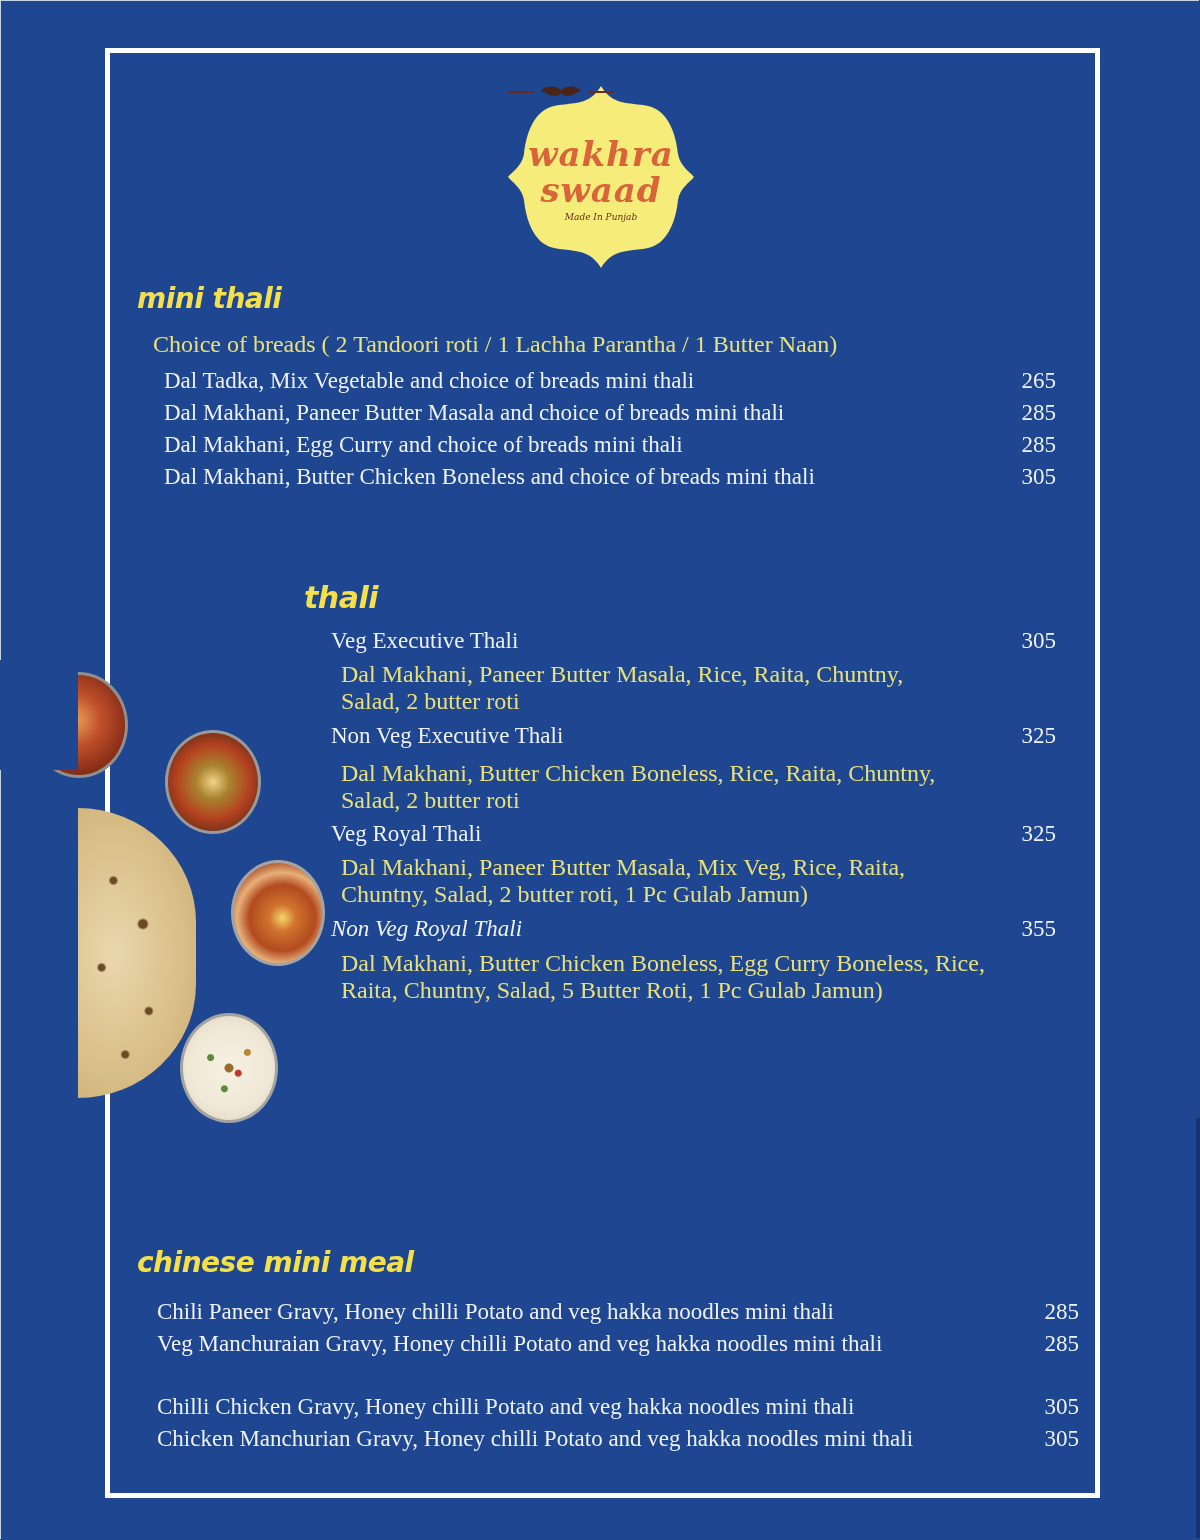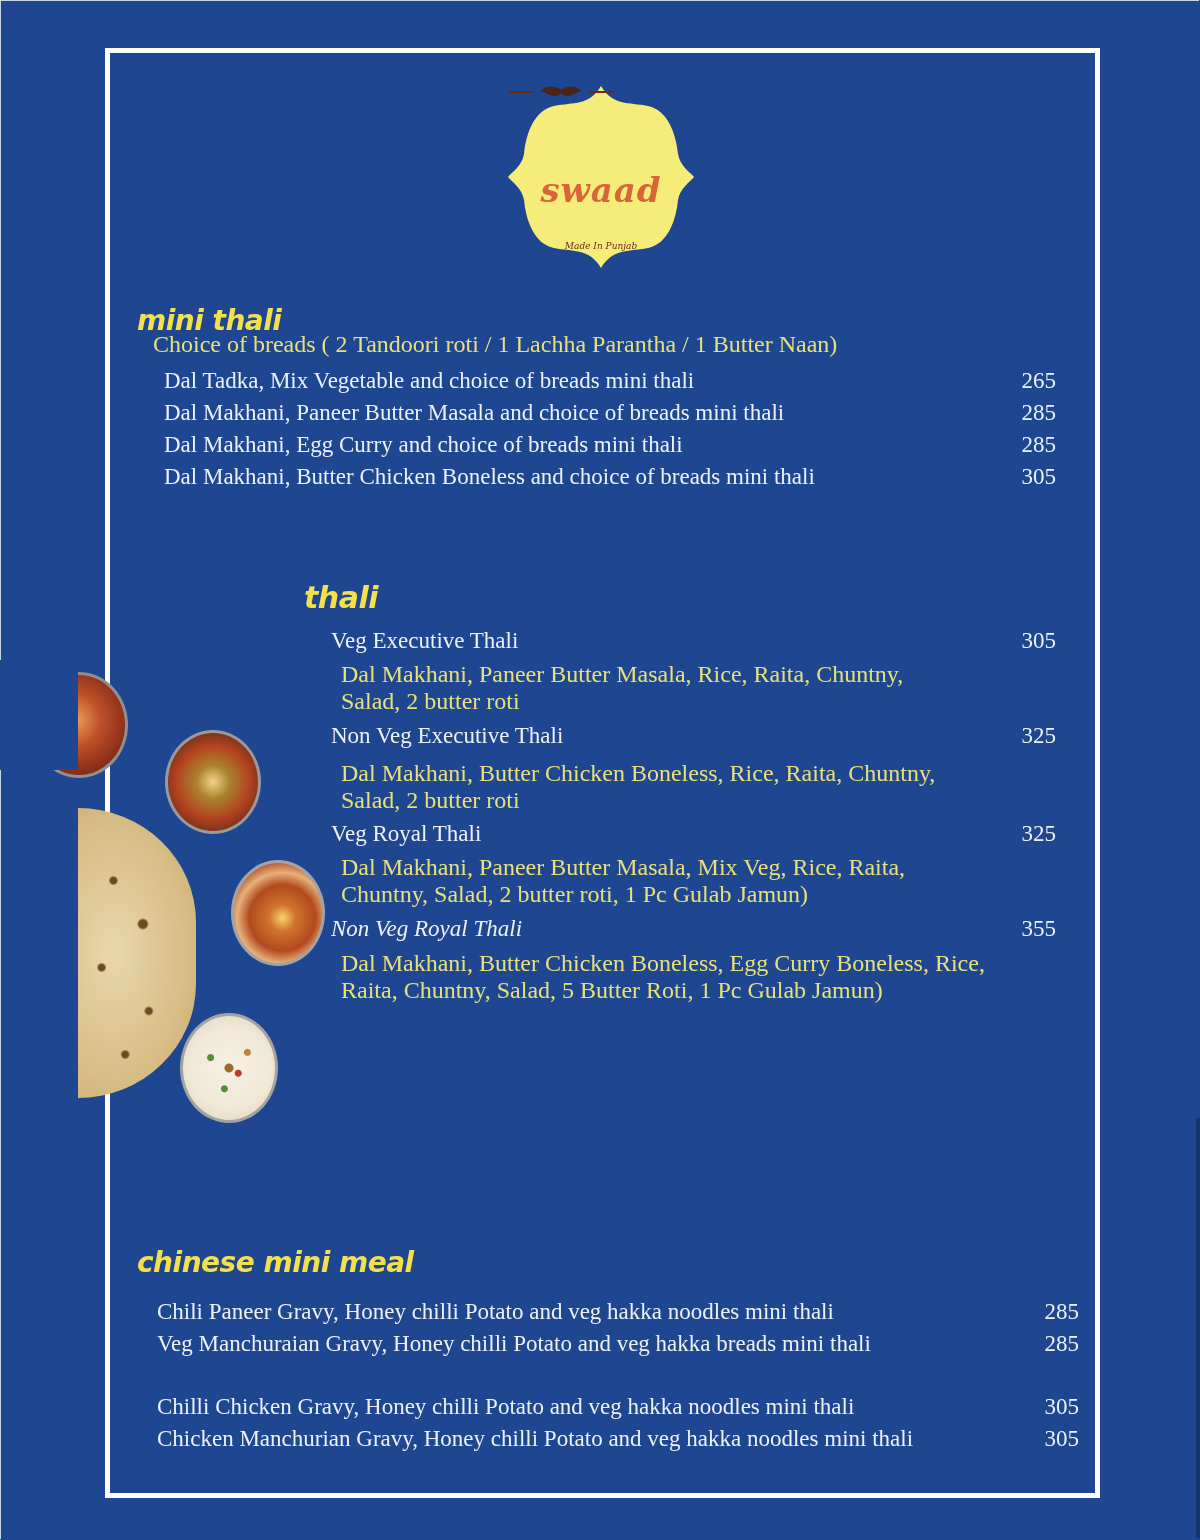--- a/index.html
+++ b/index.html
@@ -30,21 +30,21 @@
     }
     .logo svg { position: absolute; left: 0; top: 0; }
     .logo-text {
       position: absolute; left: 0; width: 186px; text-align: center;
       color: #d9643a; font-family: "DejaVu Serif", serif; font-weight: bold;
       font-style: italic; letter-spacing: 1px;
     }
     .logo-line1 { top: 50px; font-size: 34px; }
     .logo-line2 { top: 86px; font-size: 34px; }
     .logo-tag {
-      position: absolute; top: 157px; left: 0; width: 186px; text-align: center;
+      position: absolute; top: 128px; left: 0; width: 186px; text-align: center;
       font-size: 9px; font-style: italic; color: #6b2b1a;
       font-family: "DejaVu Serif", serif;
     }
     .mustache-row {
       position: absolute; top: 124px; left: 40px; width: 106px; height: 16px;
     }
 
     .section-title {
       position: absolute; color: #f3e04b;
       font-family: "DejaVu Sans", sans-serif; font-weight: bold;
@@ -118,30 +118,31 @@
 <div class="roti"></div>
 <div class="food bowl-dal" style="left:231px; top:860px; width:88px; height:100px;"></div>
 <div class="food bowl-raita" style="left:180px; top:1013px; width:92px; height:104px;">
     <div class="raita-dots"></div>
   </div>
 
 <div class="logo">
   <svg width="186" height="186" viewBox="0 0 186 186">
     <path d="M93 2 C105 22 120 18 140 22 C160 26 168 50 170 70 C172 82 182 88 186 93 C182 98 172 104 170 116 C168 136 160 160 140 164 C120 168 105 164 93 184 C81 164 66 168 46 164 C26 160 18 136 16 116 C14 104 4 98 0 93 C4 88 14 82 16 70 C18 50 26 26 46 22 C66 18 81 22 93 2 Z" fill="#f6ec7a"></path>
   </svg>
+  <div class="logo-text logo-line1">wakhra</div>
   <div class="logo-text logo-line2">swaad</div>
   <svg class="mustache-row" width="106" height="16" viewBox="0 0 106 16">
     <line x1="0" y1="8" x2="26" y2="8" stroke="#6b2b1a" stroke-width="2"></line>
     <line x1="80" y1="8" x2="106" y2="8" stroke="#6b2b1a" stroke-width="2"></line>
     <path d="M53 6 C46 0 36 2 32 8 C36 6 40 12 46 12 C50 12 52 10 53 9 C54 10 56 12 60 12 C66 12 70 6 74 8 C70 2 60 0 53 6 Z" fill="#4a2418"></path>
   </svg>
   <div class="logo-tag">Made In Punjab</div>
 </div>
 
-<div class="section-title" style="left:137px; top:282px; font-size:28px;margin-top:22px;">mini thali</div>
+<div class="section-title" style="left:137px; top:282px; font-size:28px;">mini thali</div>
 <div class="note" style="left:153px; top:331px;">Choice of breads ( 2 Tandoori roti / 1 Lachha Parantha / 1 Butter Naan)</div>
 
 <div class="item-row" style="left:164px; top:368px;">Dal Tadka, Mix Vegetable and choice of breads mini thali</div>
 <div class="price" style="left:996px; top:368px;">265</div>
 <div class="item-row" style="left:164px; top:400px;">Dal Makhani, Paneer Butter Masala  and choice of breads mini thali</div>
 <div class="price" style="left:996px; top:400px;">285</div>
 <div class="item-row" style="left:164px; top:432px;">Dal Makhani, Egg Curry and choice of breads mini thali</div>
 <div class="price" style="left:996px; top:432px;">285</div>
 <div class="item-row" style="left:164px; top:464px;">Dal Makhani, Butter Chicken Boneless and choice of breads mini thali</div>
 <div class="price" style="left:996px; top:464px;">305</div>
@@ -161,18 +162,18 @@
 <div class="desc" style="left:341px; top:854px; width:610px;">Dal Makhani, Paneer Butter Masala, Mix Veg, Rice, Raita, Chuntny, Salad, 2 butter roti, 1 Pc Gulab Jamun)</div>
 
 <div class="item-row" style="left:331px; top:916px;font-style:italic;">Non Veg Royal Thali</div>
 <div class="price" style="left:996px; top:916px;">355</div>
 <div class="desc" style="left:341px; top:950px; width:660px;">Dal Makhani, Butter Chicken Boneless, Egg Curry Boneless, Rice, Raita, Chuntny, Salad, 5 Butter Roti, 1 Pc Gulab Jamun)</div>
 
 <div class="section-title" style="left:137px; top:1246px; font-size:28px;">chinese mini meal</div>
 
 <div class="item-row" style="left:157px; top:1299px;">Chili Paneer Gravy,  Honey chilli Potato and veg hakka noodles mini thali</div>
 <div class="price" style="left:1019px; top:1299px;">285</div>
-<div class="item-row" style="left:157px; top:1331px;">Veg Manchuraian Gravy, Honey chilli Potato and veg hakka breads mini thali</div>
+<div class="item-row" style="left:157px; top:1331px;">Veg Manchuraian Gravy, Honey chilli Potato and veg hakka noodles mini thali</div>
 <div class="price" style="left:1019px; top:1331px;">285</div>
 <div class="item-row" style="left:157px; top:1394px;">Chilli Chicken Gravy, Honey chilli Potato and veg hakka noodles mini thali</div>
 <div class="price" style="left:1019px; top:1394px;">305</div>
 <div class="item-row" style="left:157px; top:1426px;">Chicken Manchurian Gravy, Honey chilli Potato and veg hakka noodles mini thali</div>
 <div class="price" style="left:1019px; top:1426px;">305</div>
 
 </body></html>

